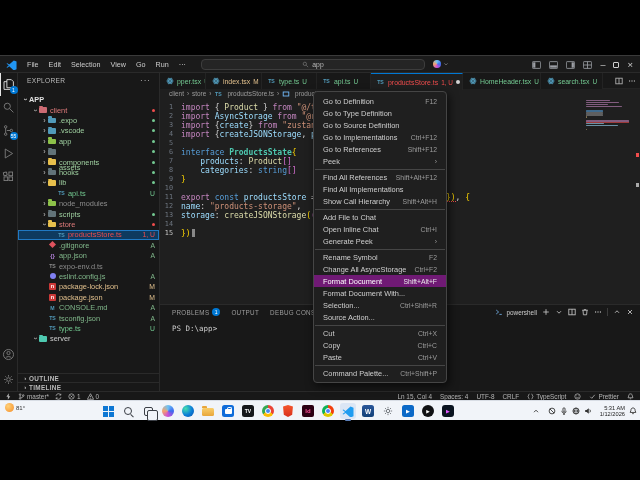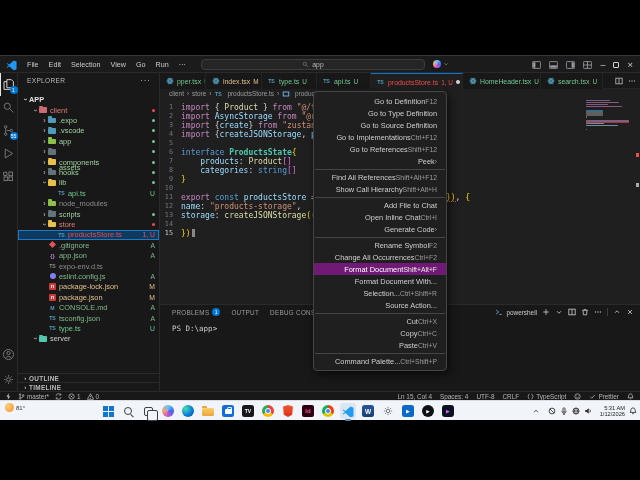--- a/index.html
+++ b/index.html
@@ -120,21 +120,21 @@
   .statusbar{position:absolute;left:0;right:0;top:335px;height:10px;background:#181818;
              border-top:1px solid #2a2a2a;display:flex;align-items:center;font-size:6.4px;color:#b5b5b5;}
   .sb-left{display:flex;align-items:center;gap:6px;padding-left:5px;}
   .sb-right{margin-left:auto;display:flex;align-items:center;gap:8px;padding-right:6px;min-width:242px;}
   .sbit{display:flex;align-items:center;gap:2px;white-space:nowrap;}
   .sbit svg{width:7px;height:7px;}
 
   
   .ctxmenu{position:absolute;left:313px;top:35px;width:134px;background:#1f1f1f;border:1px solid #454545;
            border-radius:4px;box-shadow:2px 3px 10px rgba(0,0,0,.65);padding:3px 0;z-index:60;}
-  .mi{display:flex;align-items:center;justify-content:flex-end;padding:2px 9px;height:12px;
+  .mi{display:flex;align-items:center;justify-content:space-between;padding:2px 9px;height:12px;
       font-size:7.4px;color:#cfcfcf;}
   .mi .sc{color:#9d9d9d;font-size:6.8px;}
   .mi.hl{background:#701a75;color:#fff;}
   .mi.hl .sc{color:#eaeaea;}
   .msep{height:1px;background:#454545;margin:1.5px 1px;}
 
   
   .taskbar{position:absolute;top:400px;left:0;width:640px;height:20px;background:#f1f4f9;
            border-top:1px solid #d8dde5;}
   .weather{position:absolute;left:5px;top:2px;display:flex;align-items:center;gap:2px;}
@@ -749,42 +749,45 @@
         <div class="mi">
           <span>Peek</span>
           <span class="sc">›</span>
         </div>
         <div class="msep"></div>
         <div class="mi">
           <span>Find All References</span>
           <span class="sc">Shift+Alt+F12</span>
         </div>
         <div class="mi">
+          <span>Find All Implementations</span>
+        </div>
+        <div class="mi">
           <span>Show Call Hierarchy</span>
           <span class="sc">Shift+Alt+H</span>
         </div>
         <div class="msep"></div>
         <div class="mi">
           <span>Add File to Chat</span>
         </div>
         <div class="mi">
           <span>Open Inline Chat</span>
           <span class="sc">Ctrl+I</span>
         </div>
         <div class="mi">
-          <span>Generate Code</span>
+          <span>Generate Peek</span>
           <span class="sc">›</span>
         </div>
         <div class="msep"></div>
         <div class="mi">
           <span>Rename Symbol</span>
           <span class="sc">F2</span>
         </div>
         <div class="mi">
-          <span>Change All Occurrences</span>
+          <span>Change All AsyncStorage</span>
           <span class="sc">Ctrl+F2</span>
         </div>
         <div class="mi hl">
           <span>Format Document</span>
           <span class="sc">Shift+Alt+F</span>
         </div>
         <div class="mi">
           <span>Format Document With...</span>
         </div>
         <div class="mi">

